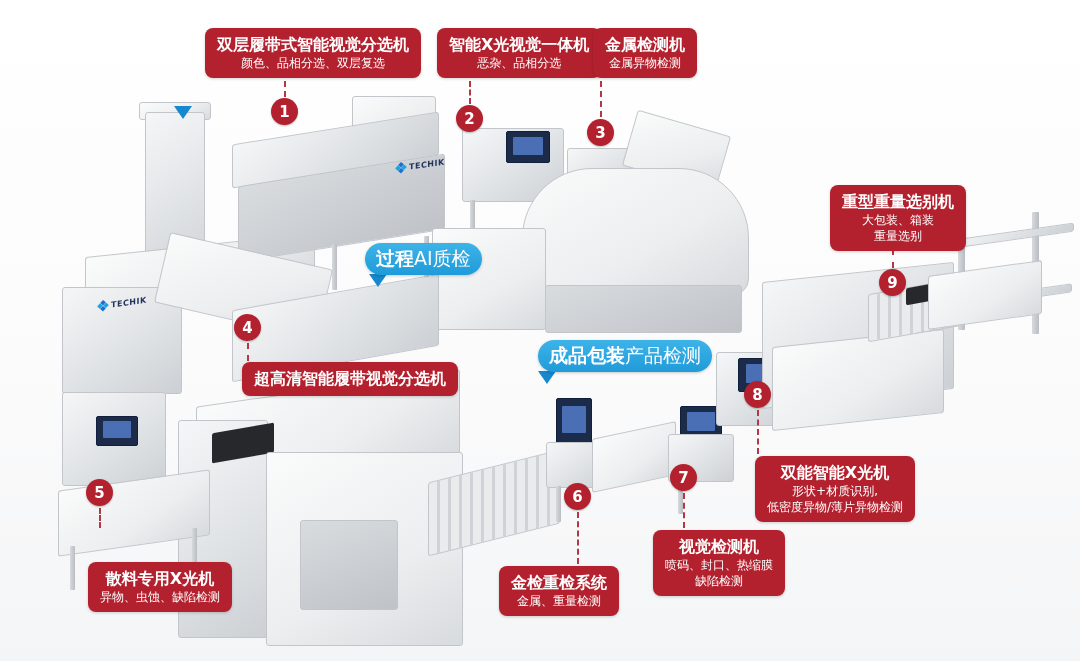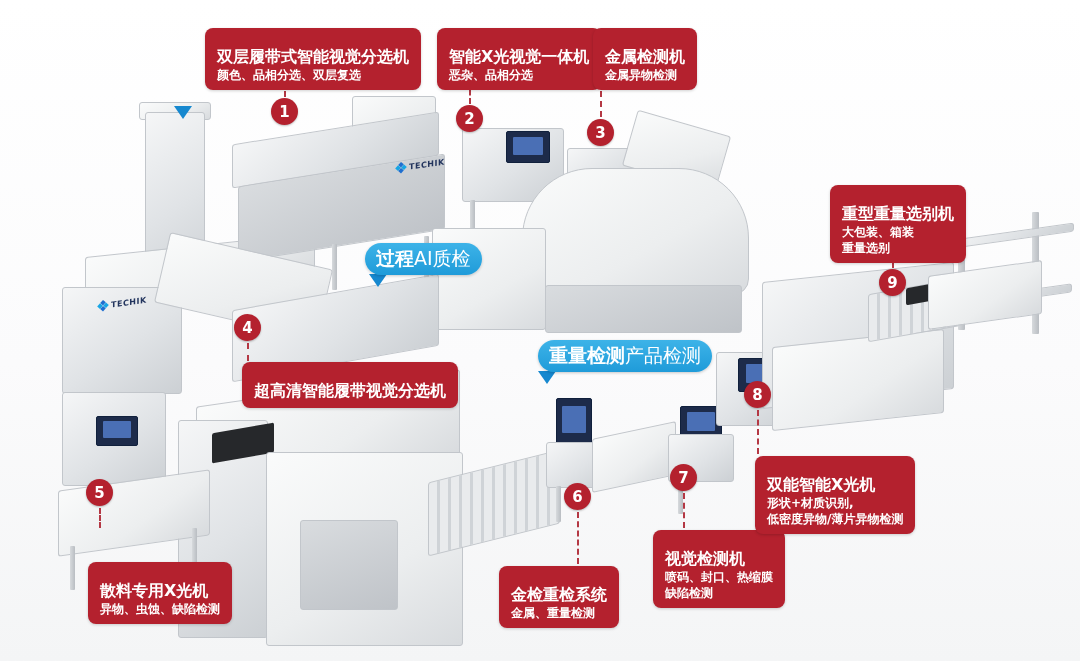--- a/index.html
+++ b/index.html
@@ -18,23 +18,23 @@
   .techik{position:absolute;display:flex;align-items:center;gap:3px;transform:skewY(-8deg);}
   .techik .clover{position:relative;width:10px;height:10px;}
   .techik .clover i{position:absolute;width:4px;height:4px;background:#1f6fd0;transform:rotate(45deg);}
   .techik .clover i:nth-child(1){left:3px;top:0;}
   .techik .clover i:nth-child(2){left:0;top:3px;background:#17a5e5;}
   .techik .clover i:nth-child(3){left:6px;top:3px;background:#17a5e5;}
   .techik .clover i:nth-child(4){left:3px;top:6px;}
   .techik .tk{font-size:8px;font-weight:bold;color:#23355e;letter-spacing:.5px;}
 
   
-  .label-box{position:absolute;background:#b4212e;color:#fff;border-radius:8px;padding:18px 12px 7px;white-space:nowrap;box-shadow:0 1px 3px rgba(0,0,0,.18);z-index:30;}
+  .label-box{position:absolute;background:#b4212e;color:#fff;border-radius:8px;padding:6px 12px 7px;text-align:center;white-space:nowrap;box-shadow:0 1px 3px rgba(0,0,0,.18);z-index:30;}
   .label-title{font-size:16px;font-weight:bold;line-height:21px;}
-  .label-sub{font-size:12px;font-weight:700;line-height:16px;}
+  .label-sub{font-size:12px;font-weight:400;line-height:16px;}
   .label-sub:empty{display:none;}
   .num-circle{position:absolute;width:27px;height:27px;border-radius:50%;background:#b4212e;color:#fff;font-size:15px;font-weight:bold;display:flex;align-items:center;justify-content:center;box-shadow:0 1px 2px rgba(0,0,0,.25);z-index:30;}
   .connector{position:absolute;width:0;border-left:2px dashed #b43844;z-index:25;}
 
   
   .banner{position:absolute;background:linear-gradient(180deg,#3db3e8,#1f9bd9);color:#fff;border-radius:16px;padding:2px 11px 4px;font-size:19px;line-height:26px;white-space:nowrap;box-shadow:0 1px 3px rgba(0,0,0,.2);z-index:30;}
   .banner .b{font-weight:800;}
   .banner-arrow{position:absolute;width:0;height:0;border-left:9px solid transparent;border-right:9px solid transparent;border-top:13px solid #1688cf;z-index:29;}
 
   
@@ -134,21 +134,21 @@
   <div class="mc-dark" style="left:906px;top:286px;width:26px;height:17px;transform:skewY(-10deg);"></div>
   <div class="leg" style="left:958px;top:198px;height:132px;width:7px;"></div>
   <div class="leg" style="left:1032px;top:212px;height:122px;width:7px;"></div>
   <div class="mc" style="left:940px;top:232px;width:132px;height:7px;transform:skewY(-8deg);"></div>
   <div class="mc" style="left:948px;top:292px;width:122px;height:7px;transform:skewY(-8deg);"></div>
   <div class="mc mc-light" style="left:928px;top:268px;width:112px;height:52px;transform:skewY(-8deg);"></div>
 
   <div class="banner-arrow aa"></div>
   <div class="banner bb"><span class="b">过程</span><span>AI质检</span></div>
   <div class="banner-arrow ab"></div>
-  <div class="banner bc"><span class="b">重量检测</span><span>产品检测</span></div>
+  <div class="banner bc"><span class="b">成品包装</span><span>产品检测</span></div>
   <div class="banner-arrow ac"></div>
 
   <div class="label-box b1">
     <div class="label-title">双层履带式智能视觉分选机</div>
     <div class="label-sub">颜色、品相分选、双层复选</div>
 
   </div>
   <div class="connector d1"></div>
   <div class="num-circle c1">1</div>
 

